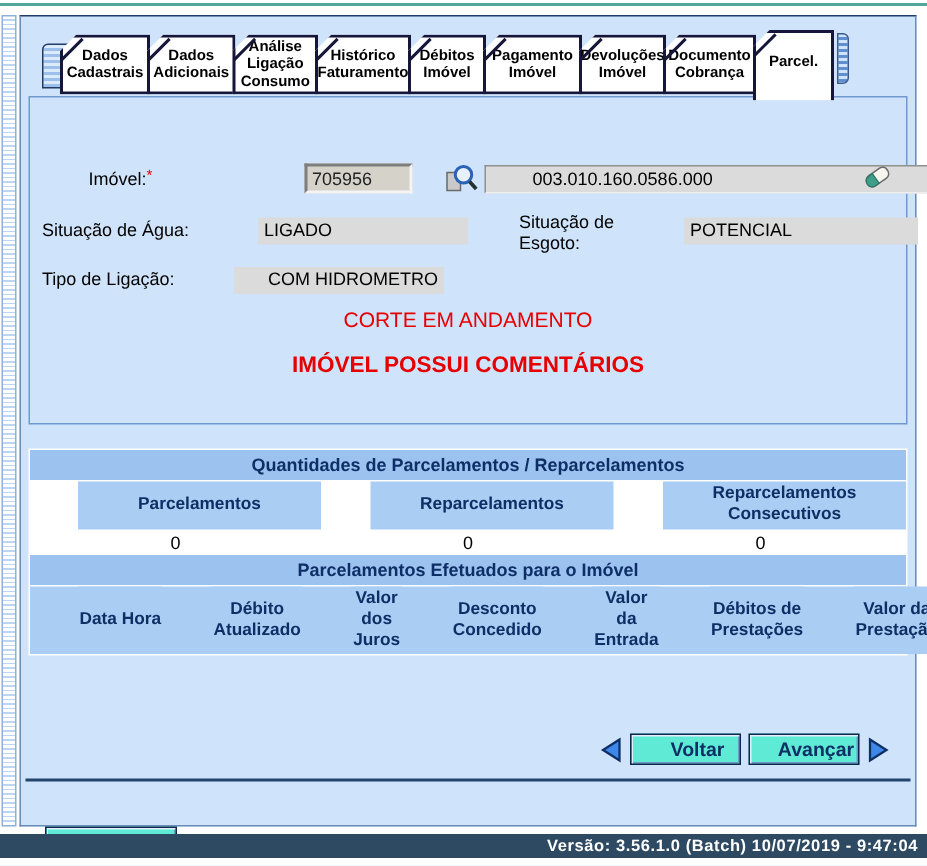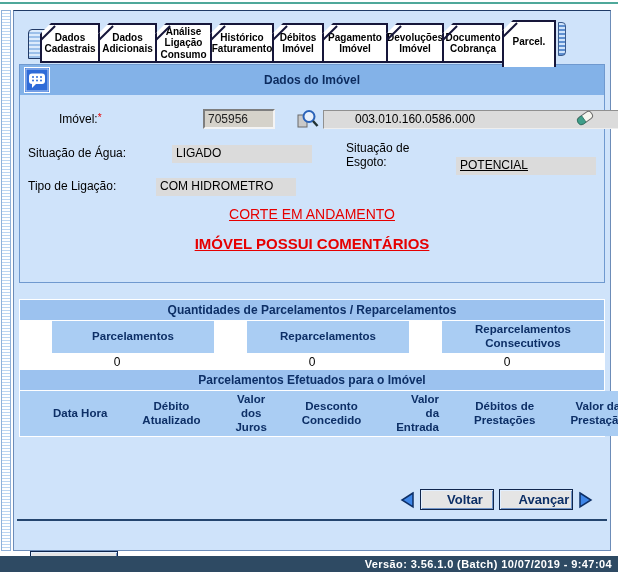--- a/index.html
+++ b/index.html
@@ -47,38 +47,38 @@
     border:2px solid; border-color:#7e7e7e #f4f4f4 #f4f4f4 #7e7e7e;
     font-size:12px; font-family:inherit; padding:0 3px; }
   .sunk { position:absolute; height:19px; background:#dbdbdb;
     border:1px solid; border-color:#909090 #eeeeee #eeeeee #909090;
     font-size:12px; line-height:16px; padding:0 4px; overflow:hidden; }
   .flatval { position:absolute; height:18px; background:#dbdbdb; font-size:12px;
     line-height:17px; padding:0 4px; overflow:hidden; }
   .icon-btn { position:absolute; cursor:pointer; line-height:0; }
 
   .alert-link { position:absolute; left:0; width:100%; text-align:center; }
-  .alert-link a { color:#e60000; text-decoration:underline; cursor:pointer; }
+  .alert-link a { color:#e60000; cursor:pointer; }
   .corte a { font-size:14px; }
   .coment a { font-size:15px; font-weight:bold; }
 
   
   .tbl { position:absolute; left:5px; width:586px; background:#ffffff; padding:1px; }
   .tbl-title { background:#9cc2ef; text-align:center; font-weight:bold; font-size:12px;
     color:#0d2f66; padding:3px 0; }
   .tbl-row { display:flex; margin-top:1px; gap:1px; }
   .cell-h { background:#aacdf3; text-align:center; font-weight:bold; font-size:11.5px;
     color:#0d2f66; padding:2px 1px; line-height:1.2; display:flex; align-items:center; justify-content:center;margin-left:32px; }
   .cell-v { background:#ffffff; text-align:center; font-size:12px; color:#000; padding:1px 0; }
   .grow { flex:1; }
   .nowrap { white-space:nowrap; }
 
   
   .nav-buttons { position:absolute; top:478px; right:16px; display:flex; align-items:center; gap:5px; }
-  .btn { width:74px; height:21px; background:#e5e5e5; border:1px solid #10264d;
+  .btn { width:74px; height:21px; background:#5eead4; border:1px solid #10264d;
     box-shadow:inset 1px 1px 0 #e2efff, inset -1px -1px 0 #7396c8;
     color:#0d2f66; font-size:13px; font-weight:600; font-family:inherit; cursor:pointer;padding-left:16px; }
   .arrow { width:16px; height:18px; cursor:pointer; line-height:0; }
   .divider { position:absolute; top:508px; left:3px; right:3px; border-top:2px solid #24456e; }
   .cancel-row { position:absolute; top:540px; left:16px; }
   .btn-cancel { width:88px; height:20px; }
 
   .footer-bar { position:absolute; top:556px; left:0; width:618px; height:16px;
     background:#2e4a63; color:#ffffff; font-size:11px; font-weight:bold;
     text-align:right; line-height:16px; padding-right:6px; letter-spacing:0.4px; }
@@ -109,37 +109,20 @@
 Imóvel</span></div>
       <div class="tab" style="width:58px"><span>Devoluções
 Imóvel</span></div>
       <div class="tab" style="width:62px"><span>Documento
 Cobrança</span></div>
       <div class="tab active" style="width:54px"><span>Parcel.</span></div>
       <div class="right-grip"></div>
     </div>
 
     <div class="panel">
-      <div class="panel-header">
-        <span class="bubble-icon">
-          <svg width="26" height="26" viewBox="0 0 26 26">
-            <rect x="0.5" y="0.5" width="25" height="25" fill="#2e6bd8" stroke="#ffffff" stroke-width="1"></rect>
-            <rect x="2" y="2" width="22" height="22" fill="#2e6bd8" stroke="#b9d2f4" stroke-width="1"></rect>
-            <rect x="5" y="6.5" width="16" height="10.5" rx="3" fill="#ffffff"></rect>
-            <path d="M8 16 L8 21 L13 16 Z" fill="#ffffff"></path>
-            <circle cx="9" cy="10" r="1" fill="#2e6bd8"></circle>
-              <circle cx="13" cy="10" r="1" fill="#2e6bd8"></circle>
-              <circle cx="17" cy="10" r="1" fill="#2e6bd8"></circle>
-            <circle cx="9" cy="13.5" r="1" fill="#2e6bd8"></circle>
-              <circle cx="13" cy="13.5" r="1" fill="#2e6bd8"></circle>
-              <circle cx="17" cy="13.5" r="1" fill="#2e6bd8"></circle>
-          </svg>
-        </span>
-        <span class="panel-title">Dados do Imóvel</span>
-      </div>
 
       <div class="frm" style="top:44px; height:24px;margin-left:31px;">
         <span class="lbl" style="top:3px; left:0;"><span>Imóvel:</span><span class="req">*</span></span>
         <input class="inp" style="left: 144px; top: 0px; width: 72px;" value="705956">
         <span class="icon-btn" style="left:238px; top:-1px;">
           <svg width="22" height="22" viewBox="0 0 22 22">
             <rect x="1" y="7" width="9" height="12" fill="#c9c9c9" stroke="#6a6a6a" stroke-width="1"></rect>
             <circle cx="12" cy="8.5" r="5.5" fill="#e8f0fb" stroke="#2a62b8" stroke-width="2"></circle>
             <line x1="16" y1="13" x2="20.5" y2="18" stroke="#233" stroke-width="2.5"></line>
           </svg>
@@ -152,24 +135,24 @@
               <path d="M6.5 7.2 a3.5 3.5 0 0 0 0 7.8 l3 0 l0 -7.8 Z" fill="#3f9e8a" stroke="#2e7464" stroke-width="0.8"></path>
             </g>
           </svg>
         </span>
       </div>
 
       <div class="frm" style="top:76px; height:32px;">
         <span class="lbl" style="top:5px; left:0;">Situação de Água:</span>
         <div class="flatval" style="left:144px; top:4px; width:140px;">LIGADO</div>
         <span class="lbl" style="top:0; left:318px; width:84px; line-height:1.2;">Situação de Esgoto:</span>
-        <div class="flatval" style="left:428px; top:16px; width:140px;text-decoration:underline;">POTENCIAL</div>
-      </div>
-
-      <div class="frm" style="top:112px; height:20px;">
+        <div class="flatval" style="left:428px; top:4px; width:156px;">POTENCIAL</div>
+      </div>
+
+      <div class="frm" style="top:112px; height:20px;text-align:right;">
         <span class="lbl" style="top:2px; left:0;">Tipo de Ligação:</span>
         <div class="flatval" style="left:128px; top:1px; width:140px;">COM HIDROMETRO</div>
       </div>
 
       <div class="alert-link corte" style="top:140px;">
         <a>CORTE EM ANDAMENTO</a>
       </div>
       <div class="alert-link coment" style="top:170px;">
         <a>IMÓVEL POSSUI COMENTÁRIOS</a>
       </div>
@@ -189,21 +172,21 @@
       </div>
     </div>
 
     <div class="tbl" style="top:358px;">
       <div class="tbl-title">Parcelamentos Efetuados para o Imóvel</div>
       <div class="tbl-row" style="background:#aacdf3;">
         <div class="cell-h nowrap" style="flex:62;">Data Hora</div>
         <div class="cell-h" style="flex:74;">Débito Atualizado</div>
         <div class="cell-h" style="flex:64;">Valor dos Juros</div>
         <div class="cell-h" style="flex:78;">Desconto Concedido</div>
-        <div class="cell-h" style="flex:66;text-align:right;">Valor da Entrada</div>
+        <div class="cell-h" style="flex:66;">Valor da Entrada</div>
         <div class="cell-h" style="flex:84;">Débitos de Prestações</div>
         <div class="cell-h" style="flex:74;">Valor da Prestação</div>
         <div class="cell-h nowrap" style="flex:58;">Situação</div>
       </div>
     </div>
 
     <div class="nav-buttons">
       <span class="arrow">
         <svg width="16" height="18" viewBox="0 0 16 18">
             <path d="M14 2 L3 9 L14 16 Z" fill="#3e86e8" stroke="#0d2f66" stroke-width="1.5"></path>

